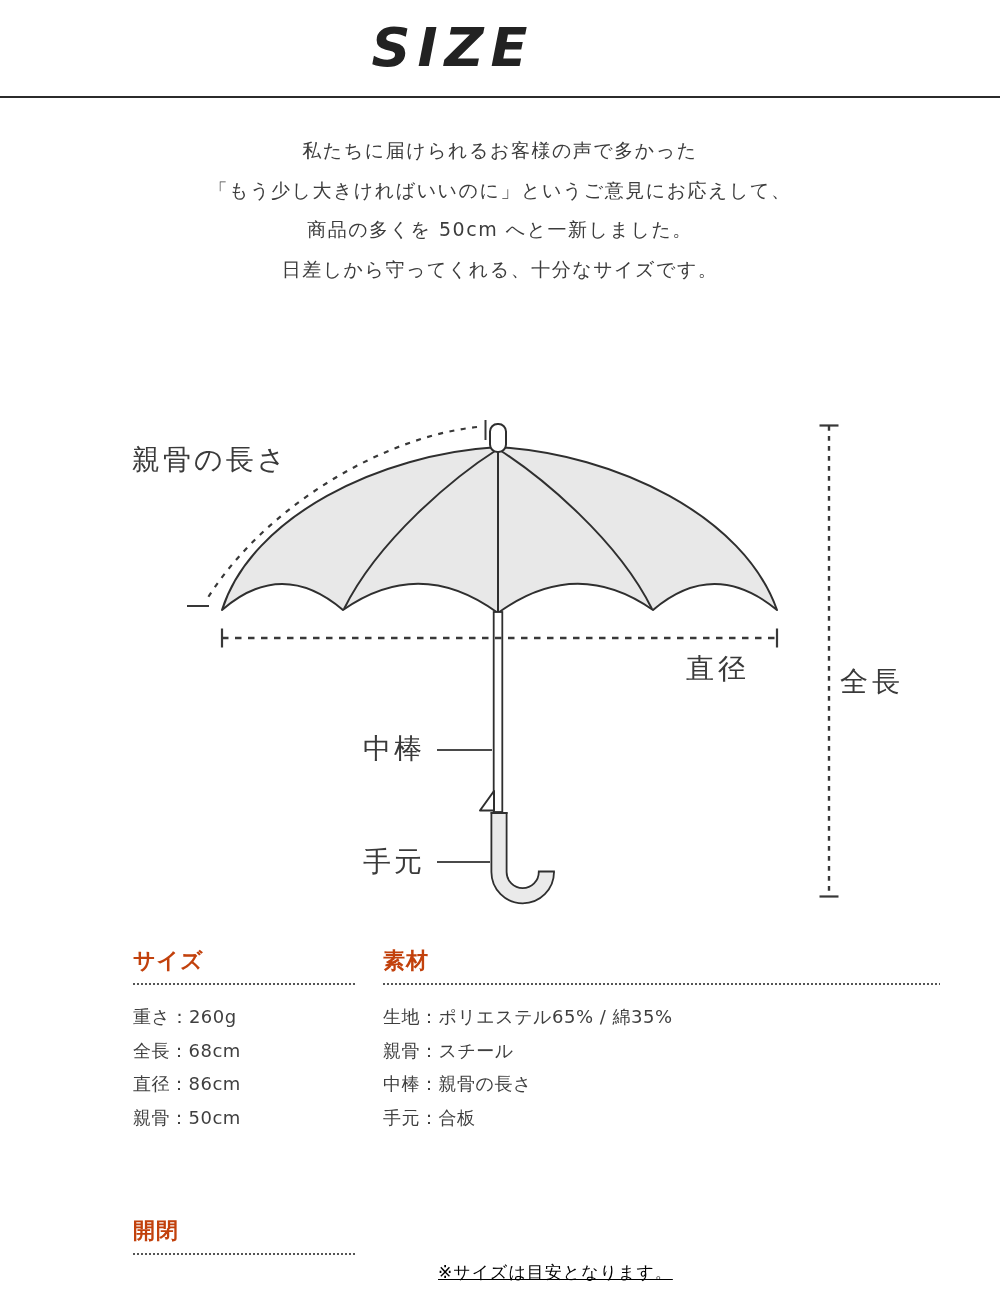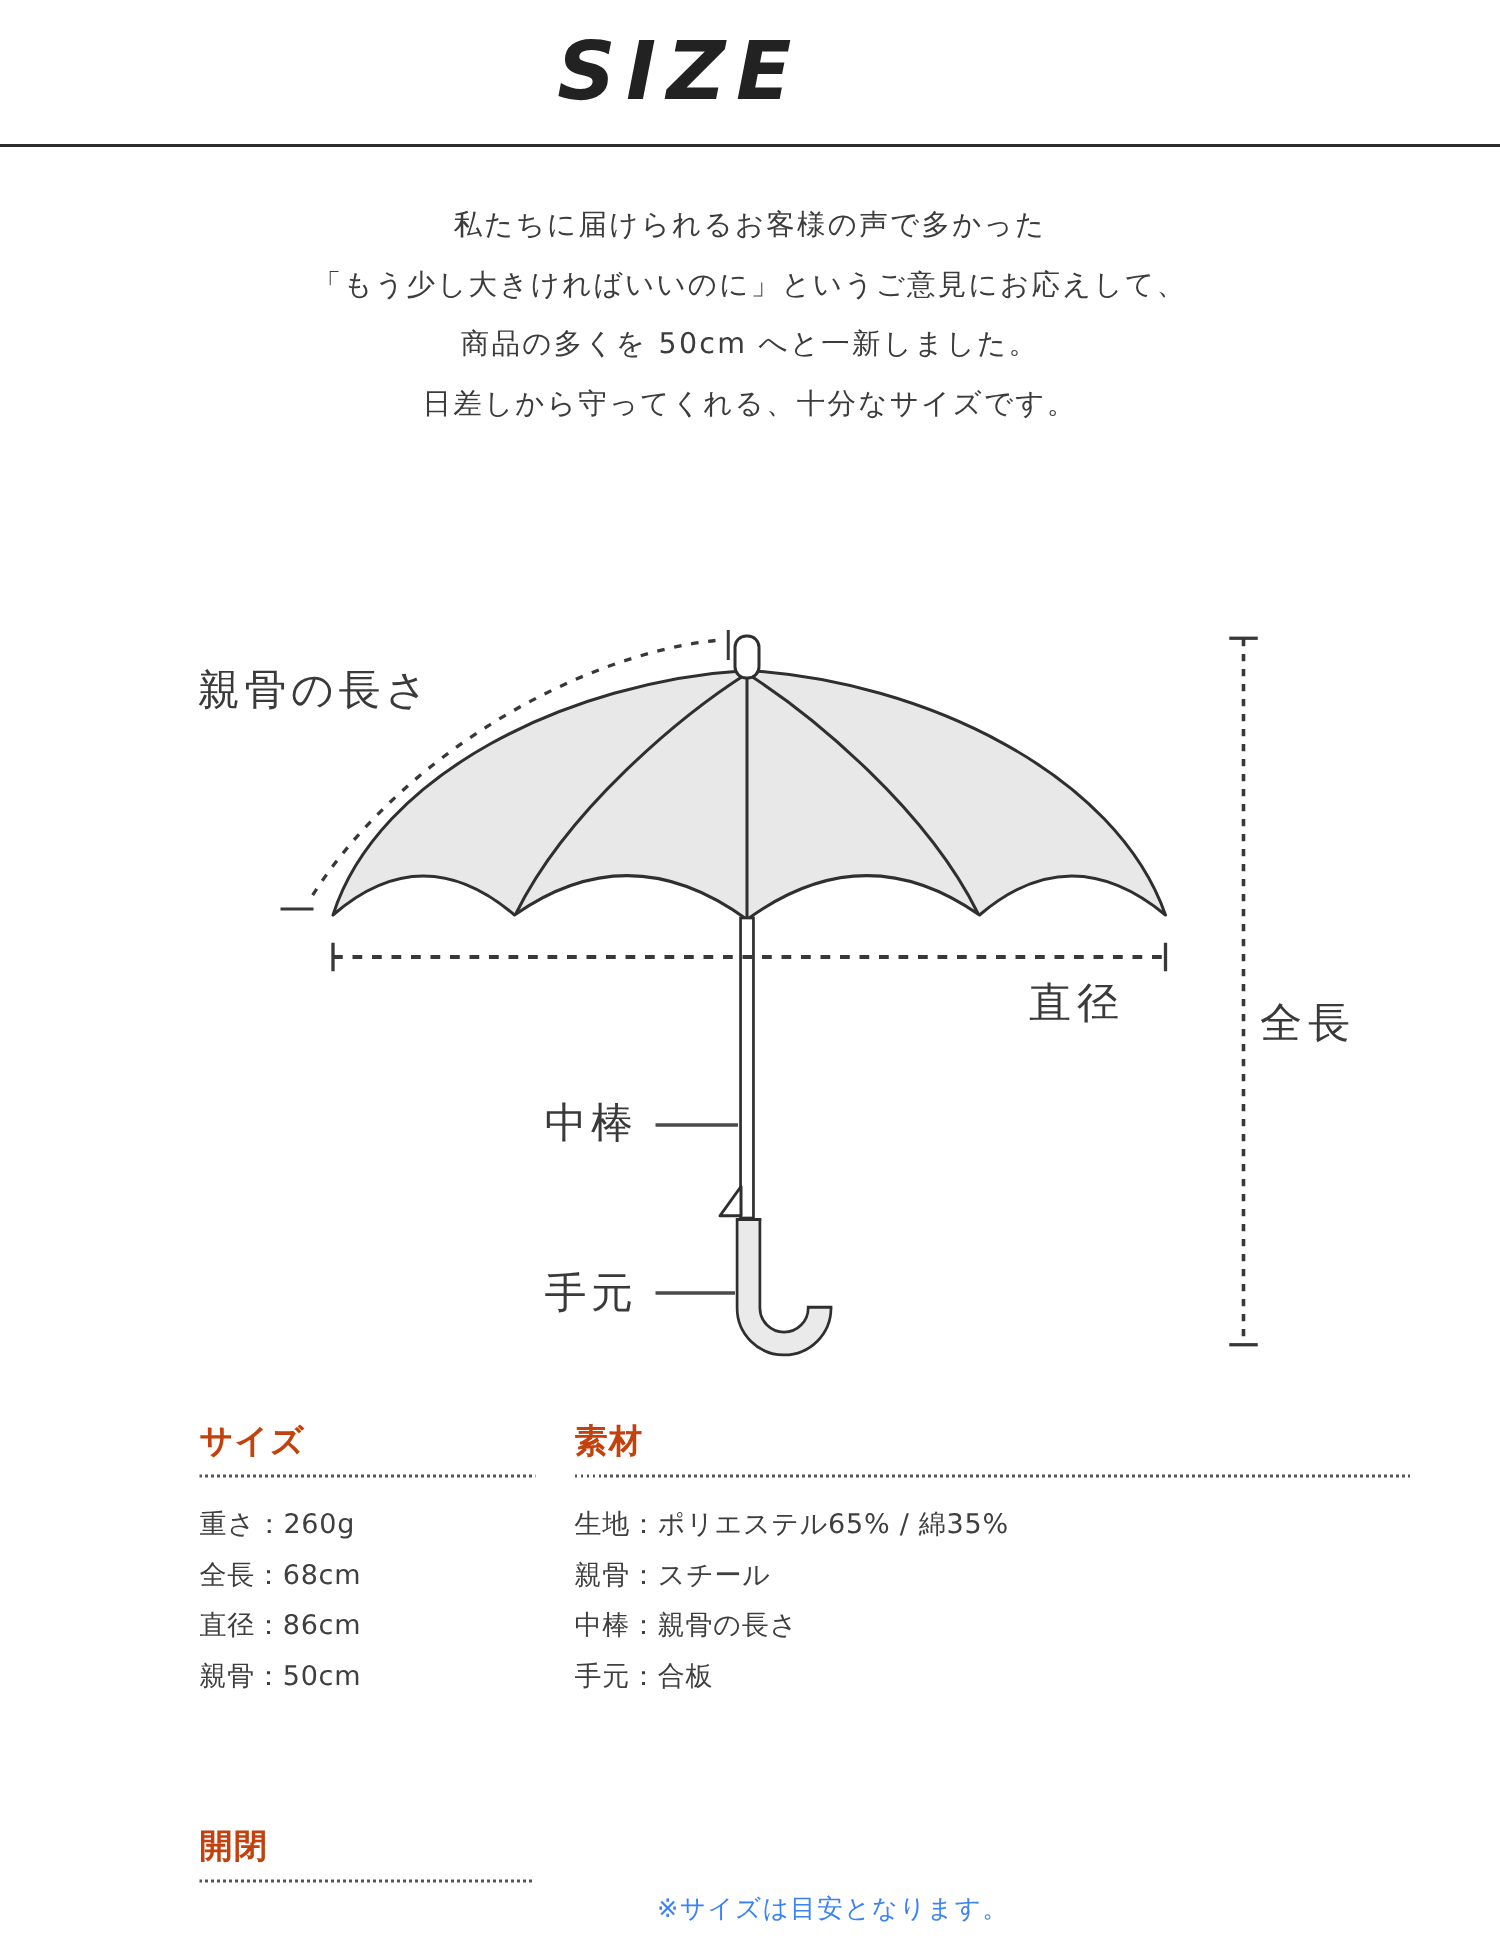--- a/index.html
+++ b/index.html
@@ -53,21 +53,21 @@
     margin-top:7px;height:2px;
     background-image:repeating-linear-gradient(90deg,#555 0 1.6px,transparent 1.6px 4px);
   }
   .spec-rows{margin-top:15px;}
   .spec-row{
     font-size:18px;color:#3f3f3f;line-height:33.5px;letter-spacing:0.5px;
     white-space:nowrap;
   }
   .footer-note{
     position:absolute;left:438px;top:1261px;
-    font-size:17px;color:#3b82f6;letter-spacing:1px;white-space:nowrap;
+    font-size:17px;color:#000000;letter-spacing:1px;white-space:nowrap;text-decoration:underline;
   }
 </style>
 </head>
 <body>
 
 <div class="page">
 
   <div class="page-title">SIZE</div>
   <div class="title-divider"></div>
 

